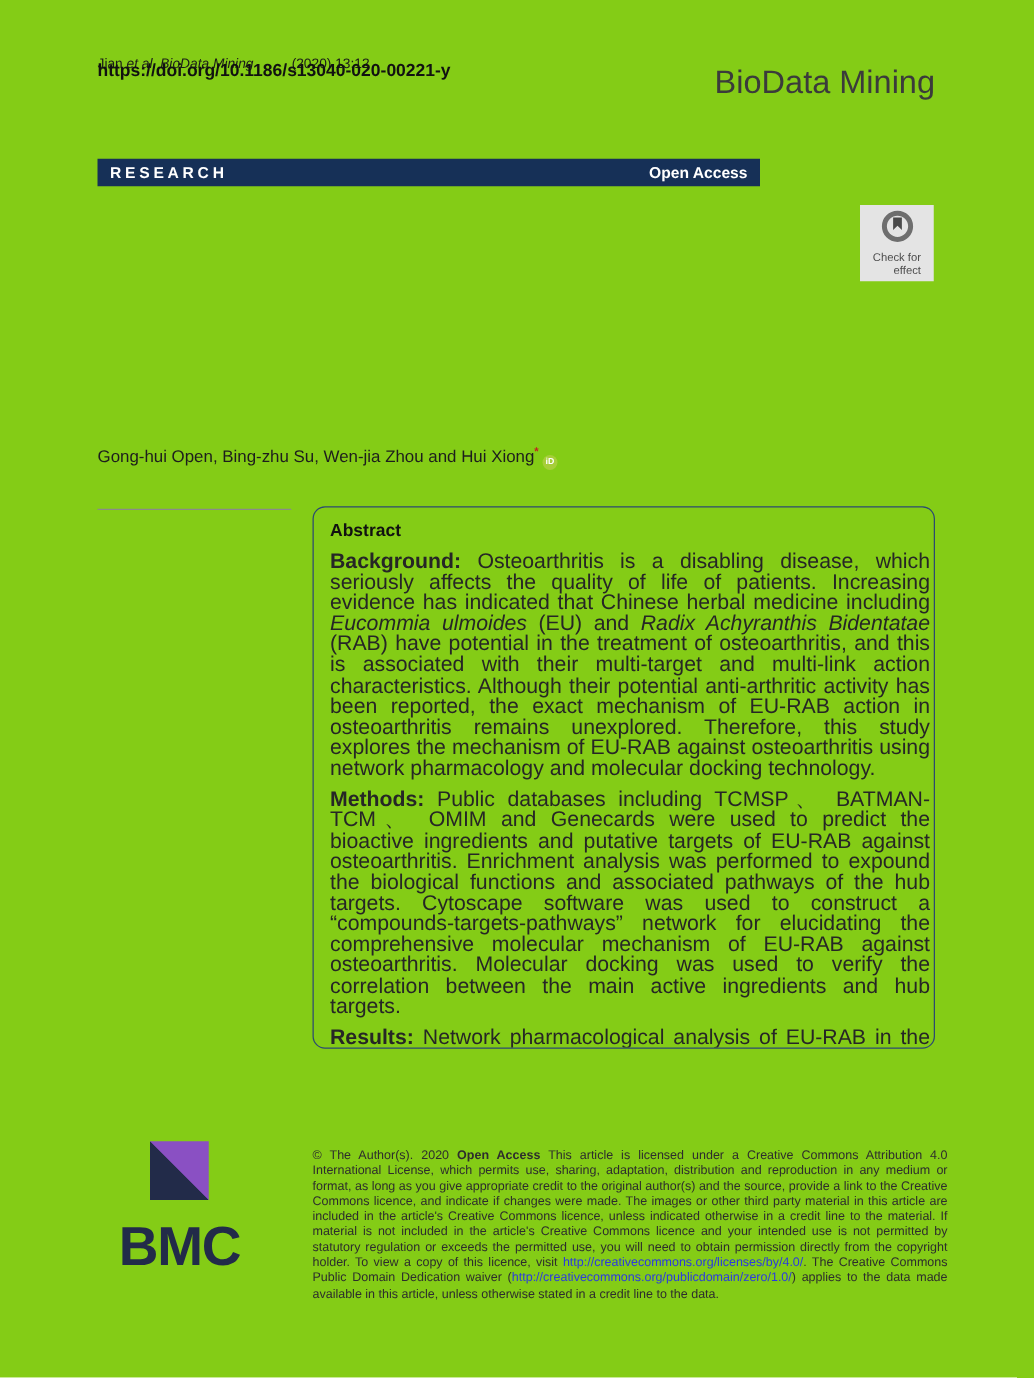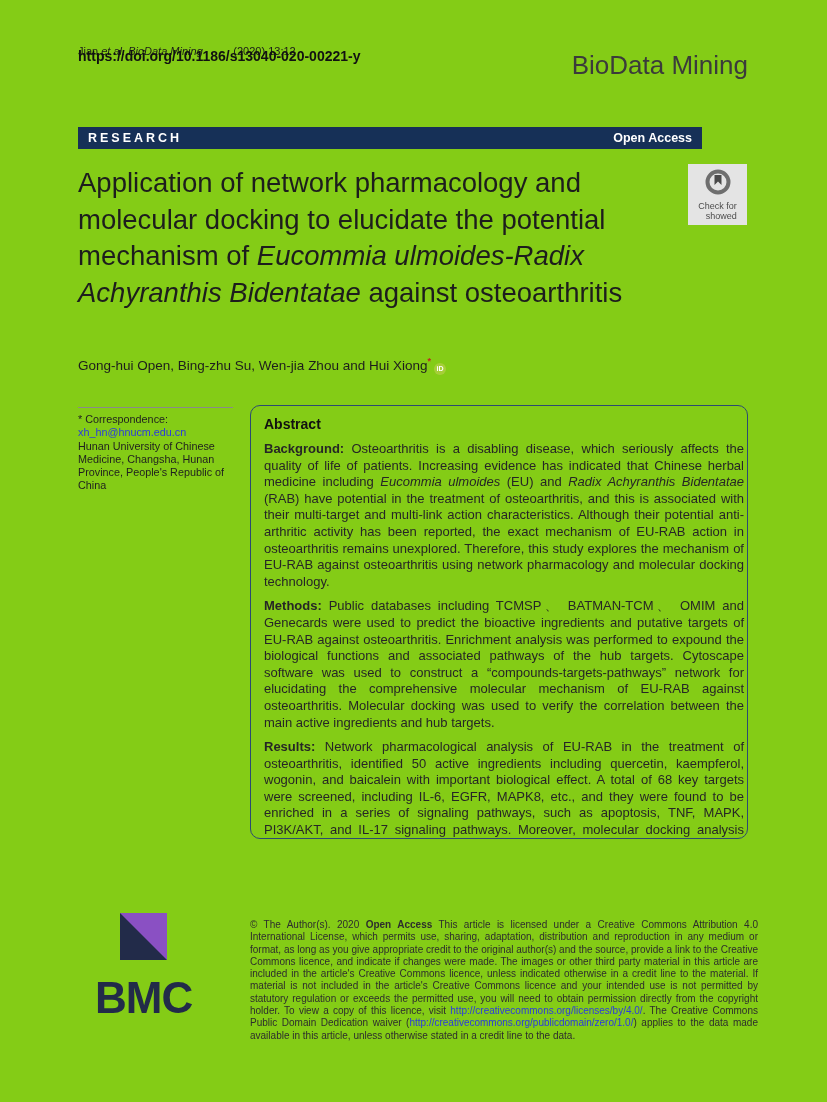--- a/index.html
+++ b/index.html
@@ -28,21 +28,21 @@
     font-size: 14px; font-weight: bold; color: #111;
   }
   .journal-logo {
     position: absolute; right: 79px; top: 50px;
     font-size: 26px; color: #3b3b3b; letter-spacing: 0px; margin-left: 42px;
   }
 
   
   .banner {
     position: absolute; left: 78px; top: 127px;
-    width: 624px; height: 22px;
+    width: 530px; height: 22px;
     background: #163057; color: #ffffff;
     display: flex; align-items: center; justify-content: space-between;
     padding: 0 10px;
   }
   .banner .research { font-size: 12.5px; font-weight: bold; letter-spacing: 3px; }
   .banner .open-access { font-size: 12.5px; font-weight: bold; }
 
   
   .title {
     position: absolute; left: 78px; top: 165px;
@@ -90,21 +90,21 @@
     width: 498px; height: 434px;
     border: 1.5px solid #2c4a72; border-radius: 10px;
     padding: 10px 3px 8px 13px;
     overflow: hidden;
     display: flex; flex-direction: column;
   }
   .abstract-box h2 {
     font-size: 14px; font-weight: bold; color: #111; margin-bottom: 9px;
   }
   .abstract-box p.abs-para {
-    font-size: 13px; line-height: 16.6px; color: #262626;
+    font-size: 17px; line-height: 16.6px; color: #262626;
     text-align: justify; margin-bottom: 8px;
   }
 
   
   .bmc-logo {
     position: absolute; left: 95px; top: 913px;
     display: flex; align-items: center; gap: 13px; flex-direction: column;
   }
   .bmc-square {
     width: 47px; height: 47px;
@@ -126,44 +126,39 @@
 
   <div class="citation"><span>Jian </span><span class="seg-italic">et al. BioData Mining</span><span>          (2020) 13:12</span></div>
   <div class="doi">https://doi.org/10.1186/s13040-020-00221-y</div>
   <div class="journal-logo">BioData Mining</div>
 
   <div class="banner">
     <span class="research">RESEARCH</span>
     <span class="open-access">Open Access</span>
   </div>
 
-  <h1 class="title"><span>Application of network pharmacology and molecular docking to elucidate the potential mechanism of </span><span class="seg-italic">Eucommia ulmoides-Radix Achyranthis Bidentatae</span><span> against osteoarthritis</span></h1>
 
   <div class="check-badge">
     <span>
       <svg width="26" height="26" viewBox="0 0 26 26">
         <circle cx="13" cy="13" r="10.5" fill="none" stroke="#6e6e6e" stroke-width="4"></circle>
         <path d="M9.5 6 L16.5 6 L16.5 16 L13 12.5 L9.5 16 Z" fill="#4a4a4a"></path>
       </svg>
     </span>
     <span class="cb-text">
       <span>Check for</span><br>
-      <span>showed</span>
+      <span>effect</span>
     </span>
   </div>
 
   <div class="authors">
     <span>Gong-hui Open, Bing-zhu Su, Wen-jia Zhou and Hui Xiong</span><span class="star">*</span><span class="orcid">iD</span>
   </div>
 
   <div class="left-rule"></div>
-  <div class="correspondence">
-    <span>* Correspondence: </span><a href="#" class="email">xh_hn@hnucm.edu.cn</a><br>
-    <span>Hunan University of Chinese Medicine, Changsha, Hunan Province, People's Republic of China</span>
-  </div>
 
   <div class="abstract-box">
     <h2>Abstract</h2>
     <p class="abs-para"><span class="seg-bold">Background: </span><span>Osteoarthritis is a disabling disease, which seriously affects the quality of life of patients. Increasing evidence has indicated that Chinese herbal medicine including </span><span class="seg-italic">Eucommia ulmoides</span><span> (EU) and </span><span class="seg-italic">Radix Achyranthis Bidentatae</span><span> (RAB) have potential in the treatment of osteoarthritis, and this is associated with their multi-target and multi-link action characteristics. Although their potential anti-arthritic activity has been reported, the exact mechanism of EU-RAB action in osteoarthritis remains unexplored. Therefore, this study explores the mechanism of EU-RAB against osteoarthritis using network pharmacology and molecular docking technology.</span></p>
     <p class="abs-para"><span class="seg-bold">Methods: </span><span>Public databases including TCMSP、 BATMAN-TCM、 OMIM and Genecards were used to predict the bioactive ingredients and putative targets of EU-RAB against osteoarthritis. Enrichment analysis was performed to expound the biological functions and associated pathways of the hub targets. Cytoscape software was used to construct a “compounds-targets-pathways” network for elucidating the comprehensive molecular mechanism of EU-RAB against osteoarthritis. Molecular docking was used to verify the correlation between the main active ingredients and hub targets.</span></p>
     <p class="abs-para"><span class="seg-bold">Results: </span><span>Network pharmacological analysis of EU-RAB in the treatment of osteoarthritis, identified 50 active ingredients including quercetin, kaempferol, wogonin, and baicalein with important biological effect. A total of 68 key targets were screened, including IL-6, EGFR, MAPK8, etc., and they were found to be enriched in a series of signaling pathways, such as apoptosis, TNF, MAPK, PI3K/AKT, and IL-17 signaling pathways. Moreover, molecular docking analysis showed that the main ingredients were tightly bound to the core targets, further confirming the anti-arthritic effects.</span></p>
 
   </div>
 
   <div class="bmc-logo">

